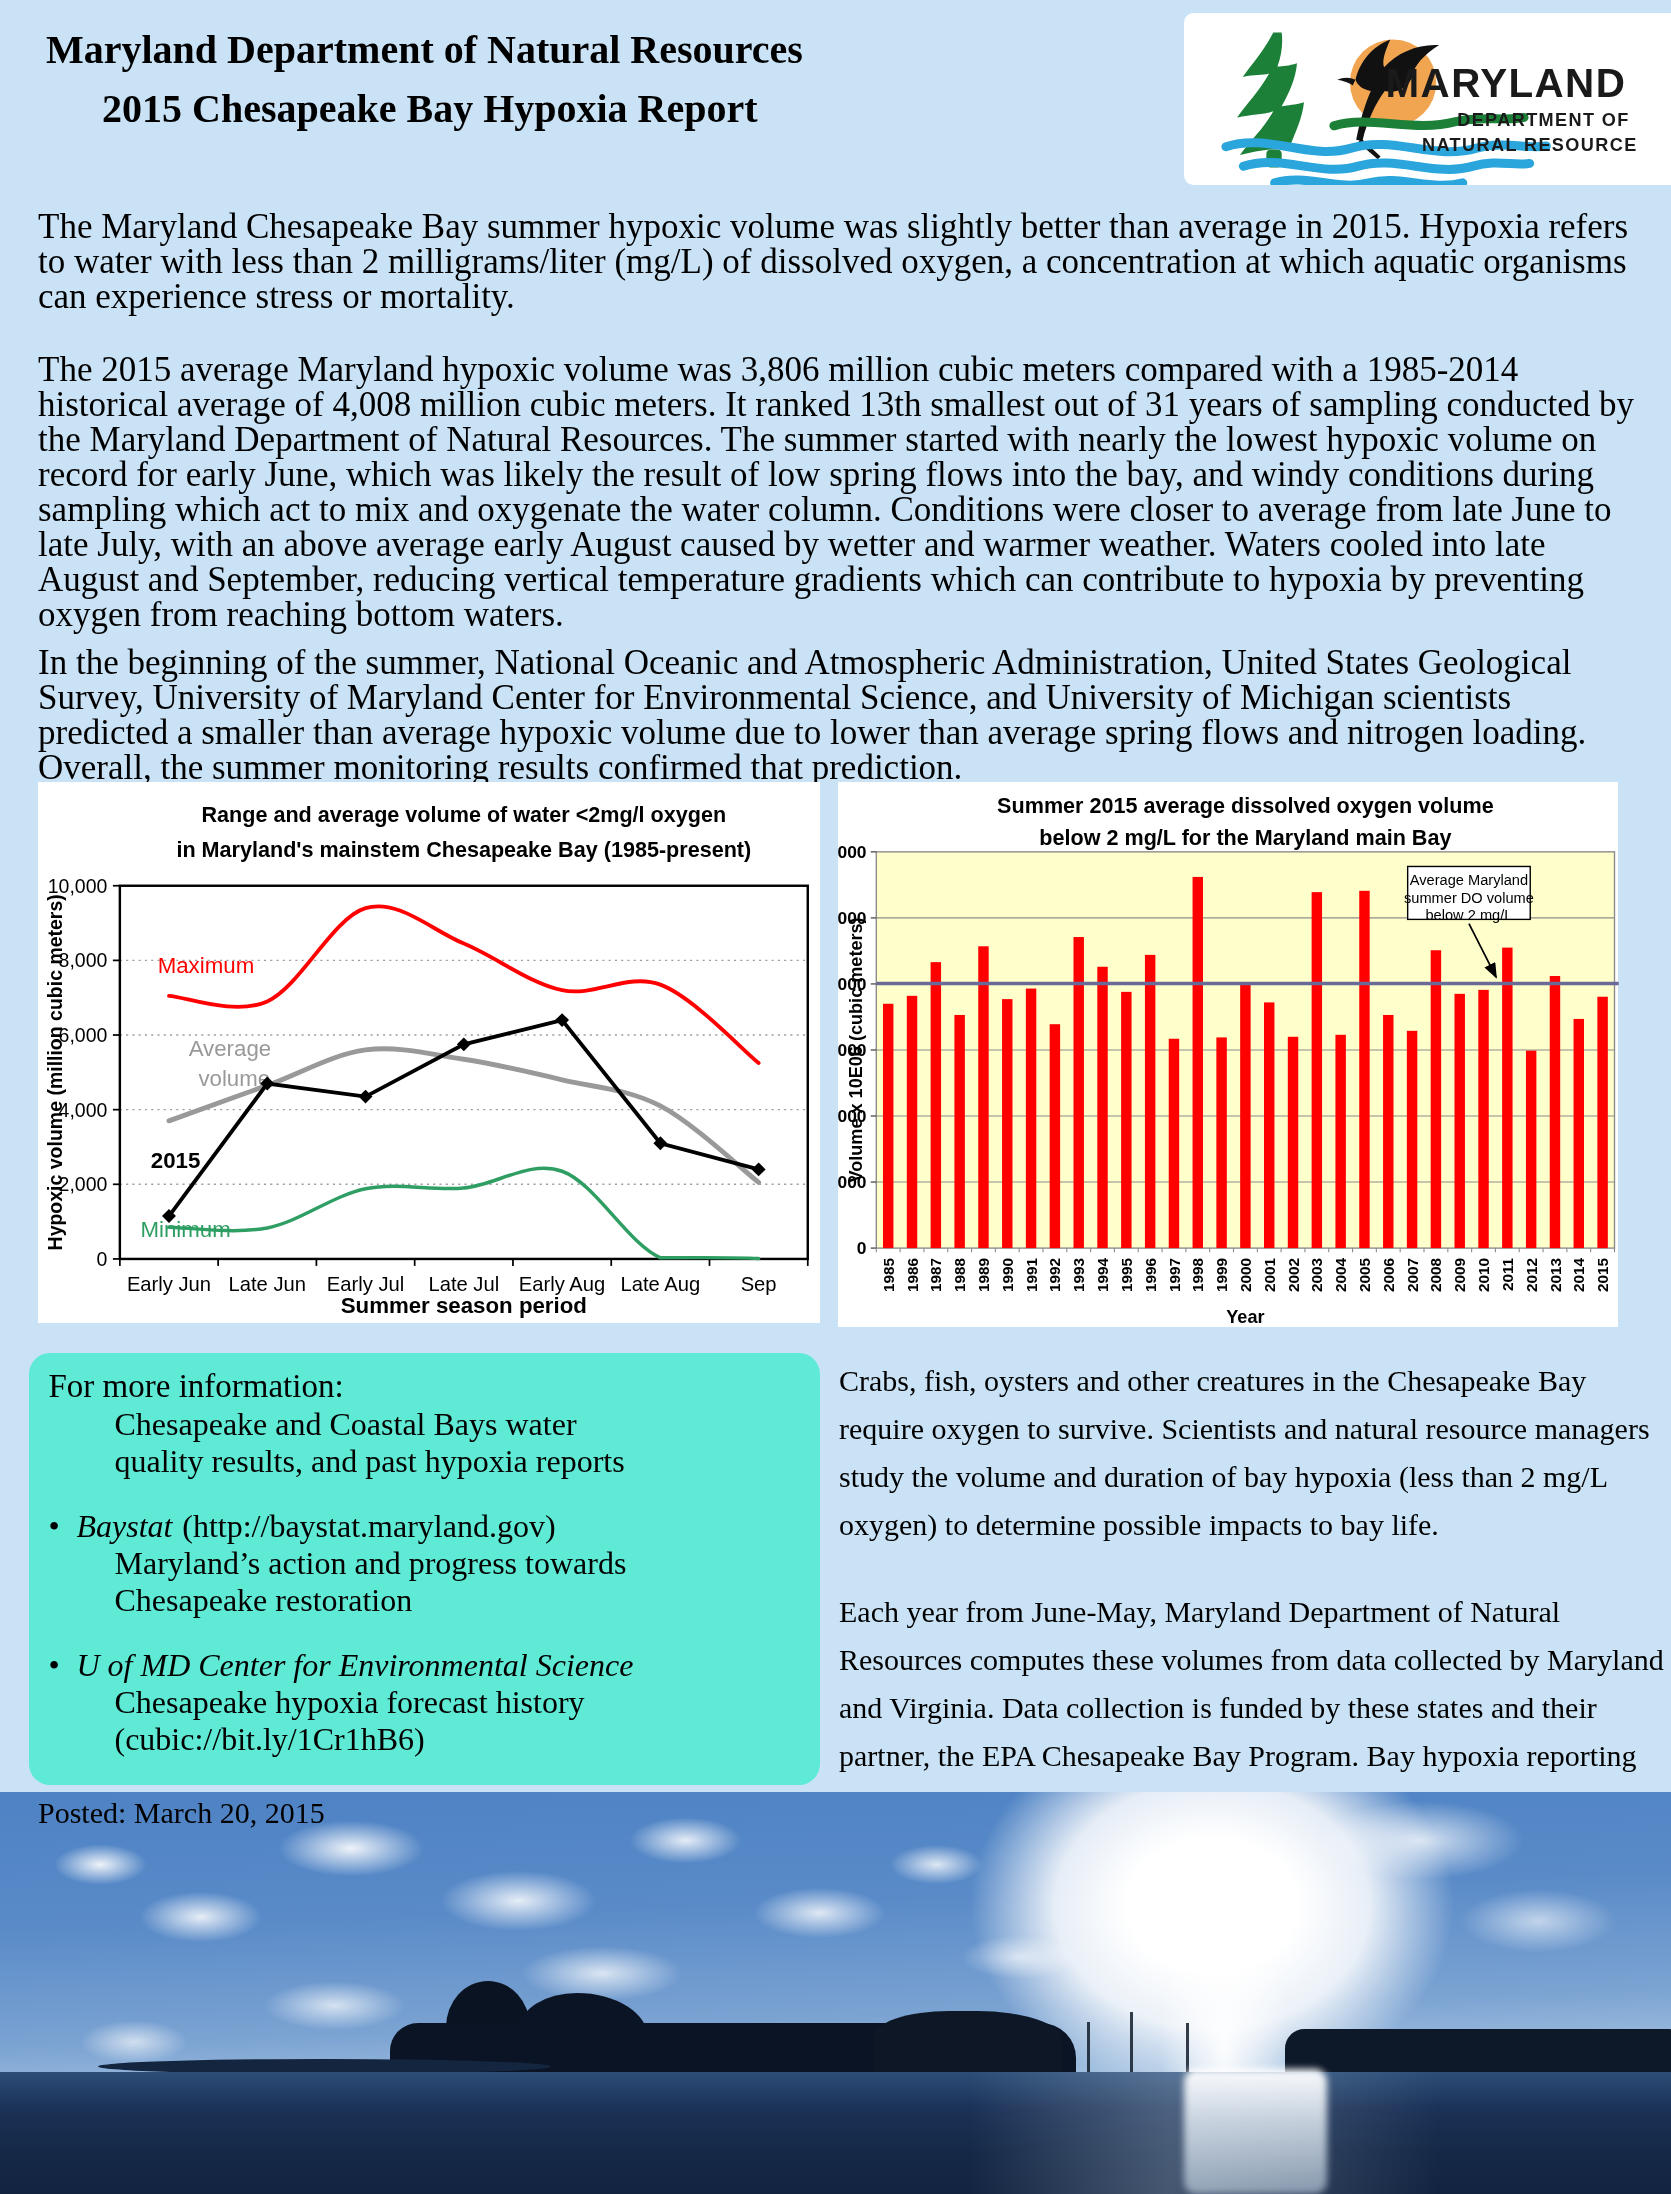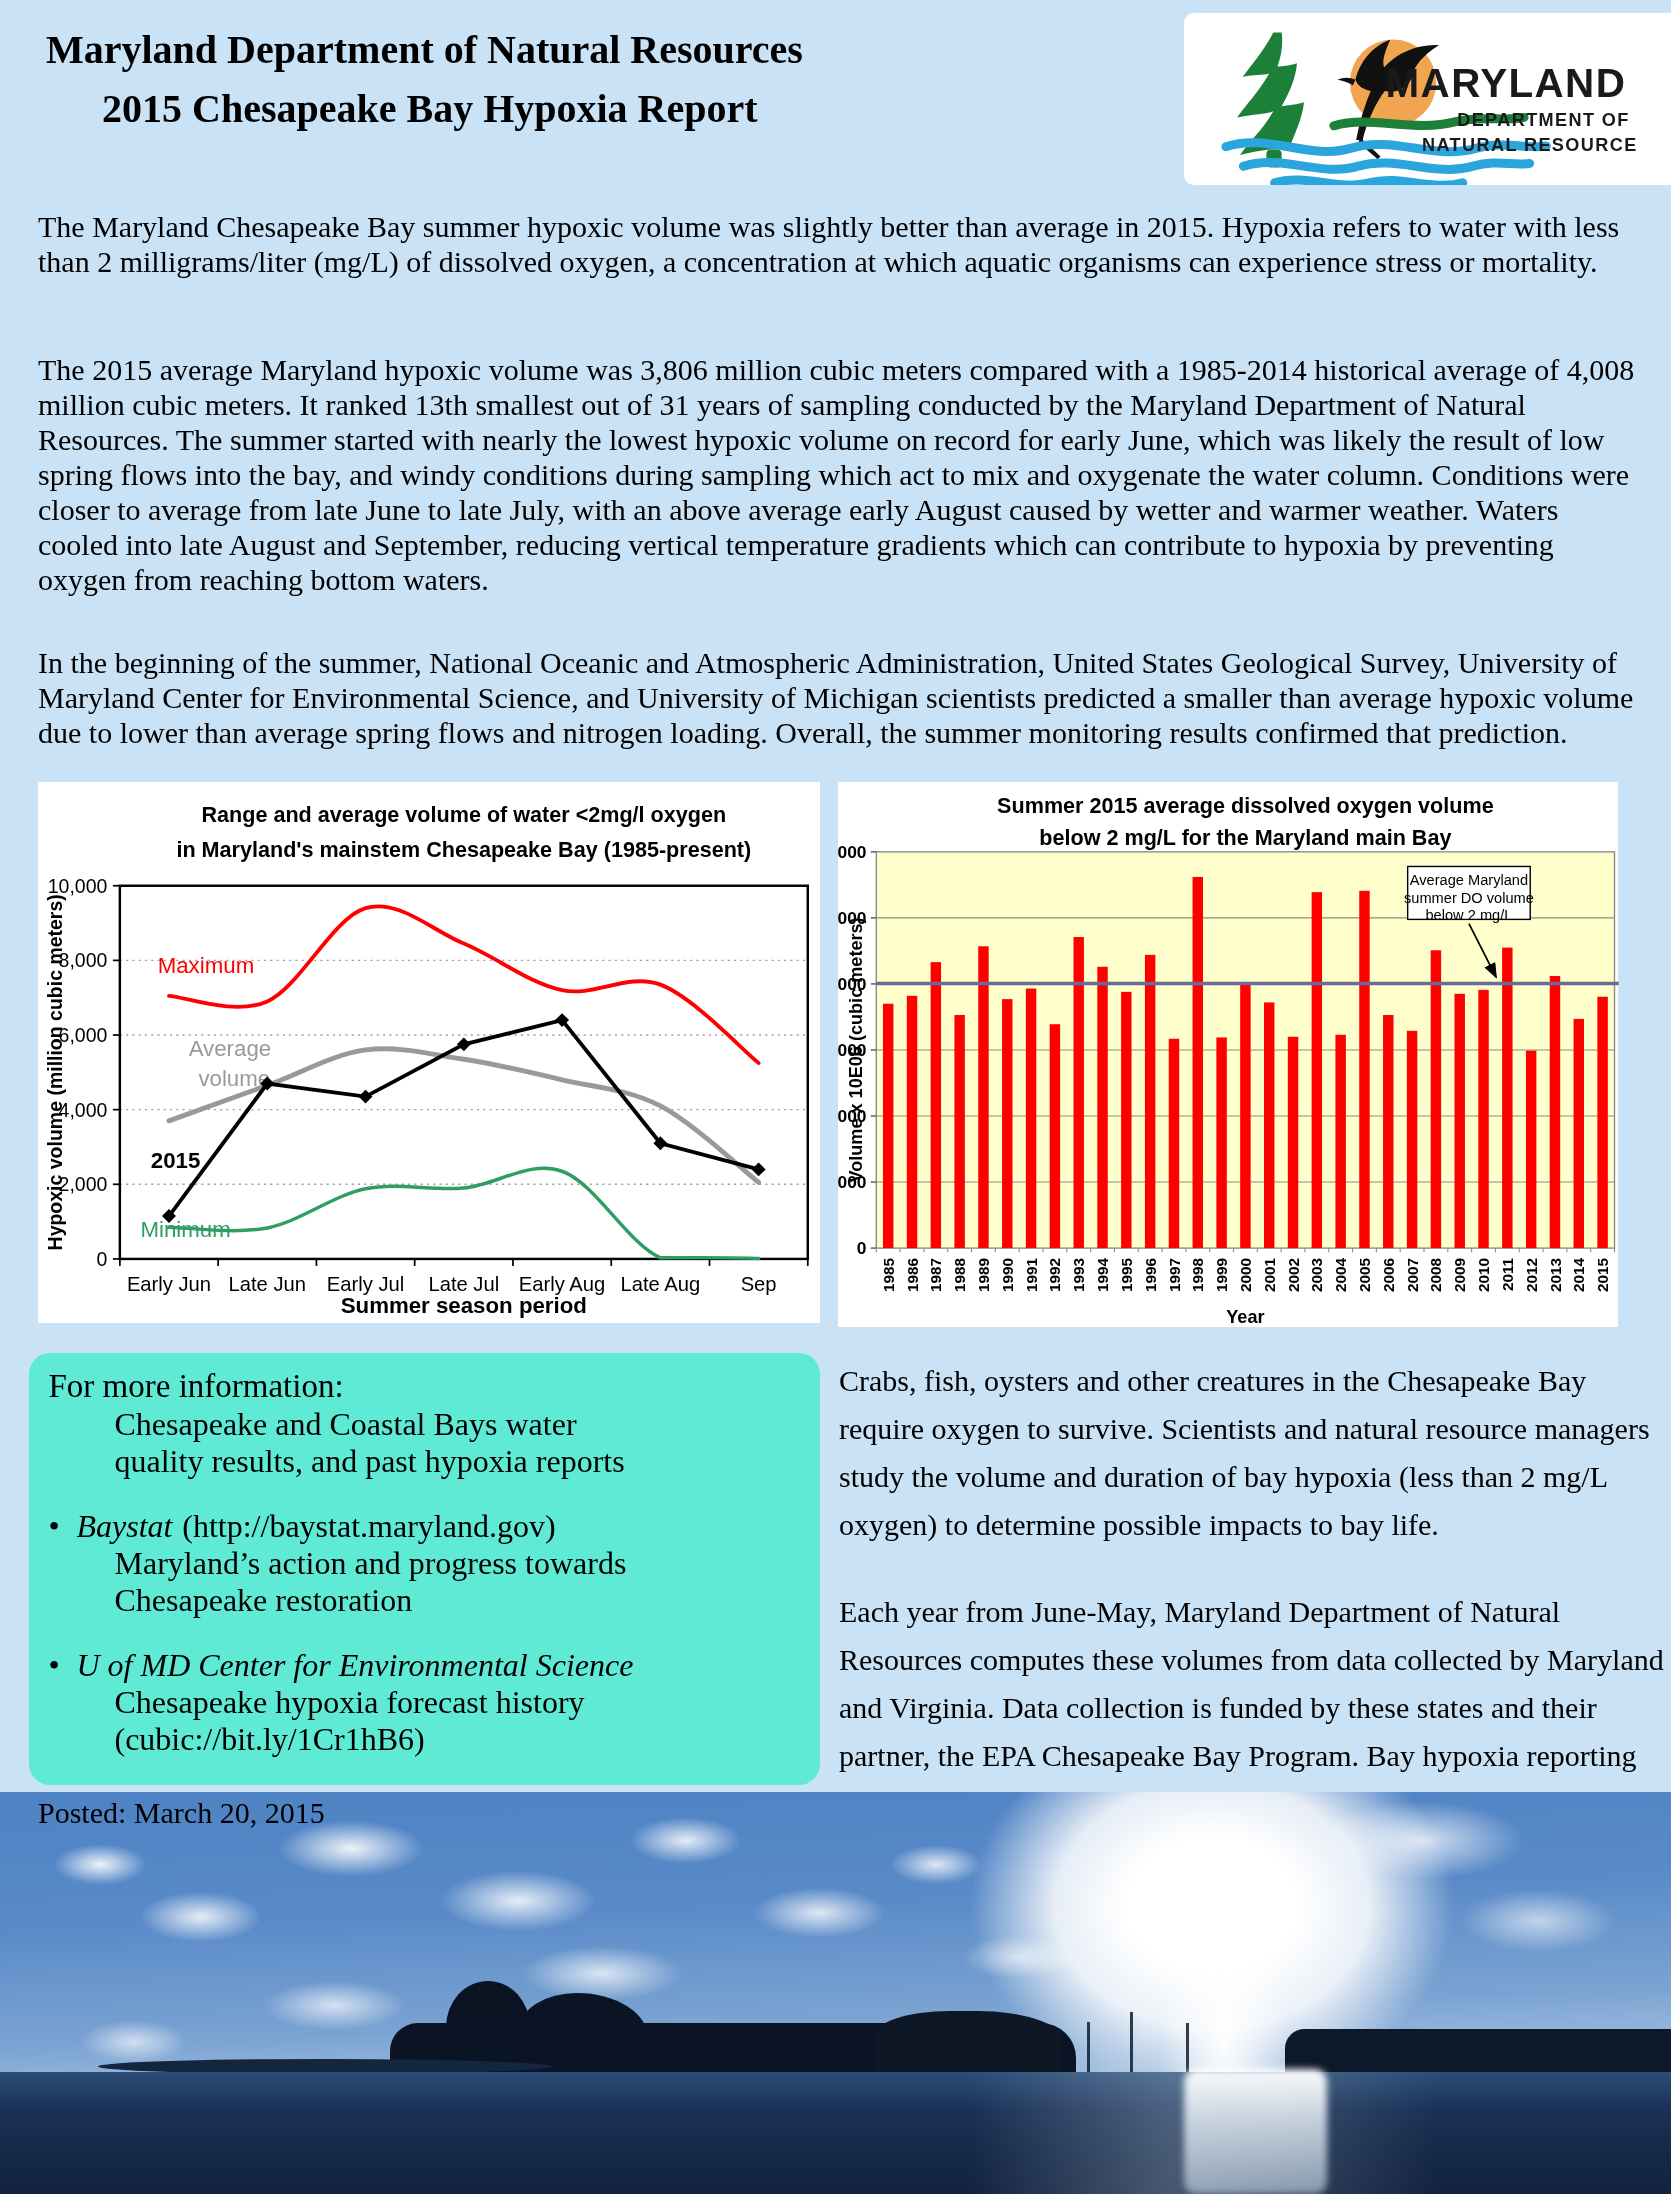--- a/index.html
+++ b/index.html
@@ -8,21 +8,21 @@
   
   .title-block{position:absolute;left:46px;top:19.5px;}
   .title-line{font-size:40px;font-weight:bold;line-height:59px;white-space:nowrap;}
   .title-line.l2{padding-left:56px;}
   .logo-box{position:absolute;left:1184px;top:12.5px;width:505px;height:172px;background:#ffffff;
             border-radius:9.8px;}
   .logo-box svg{display:block;}
   .logo-big{font-family:"Liberation Sans",sans-serif;font-weight:bold;font-size:58px;letter-spacing:2px;fill:#1a1a1a;}
   .logo-small{font-family:"Liberation Sans",sans-serif;font-weight:bold;font-size:26px;letter-spacing:2px;fill:#1a1a1a;}
   
-  .body-par{position:absolute;left:38px;width:1602px;font-size:30px;line-height:35px;}
+  .body-par{position:absolute;left:38px;width:1602px;font-size:35px;line-height:35px;}
   .p1{top:209px;} .p2{top:352px;} .p3{top:645px;}
   
   .chart-panel{position:absolute;background:#ffffff;}
   .panel-left{left:38px;top:782px;width:782px;height:541px;}
   .panel-right{left:838px;top:782px;width:780px;height:545px;}
   svg text{font-family:"Liberation Sans",sans-serif;}
   
   .info-box{position:absolute;left:29px;top:1353px;width:791px;height:432px;background:#5eead4;
             border-radius:21px;padding:14px 0 0 19.5px;box-sizing:border-box;}
   .ib-head{font-size:33px;line-height:39px;}

